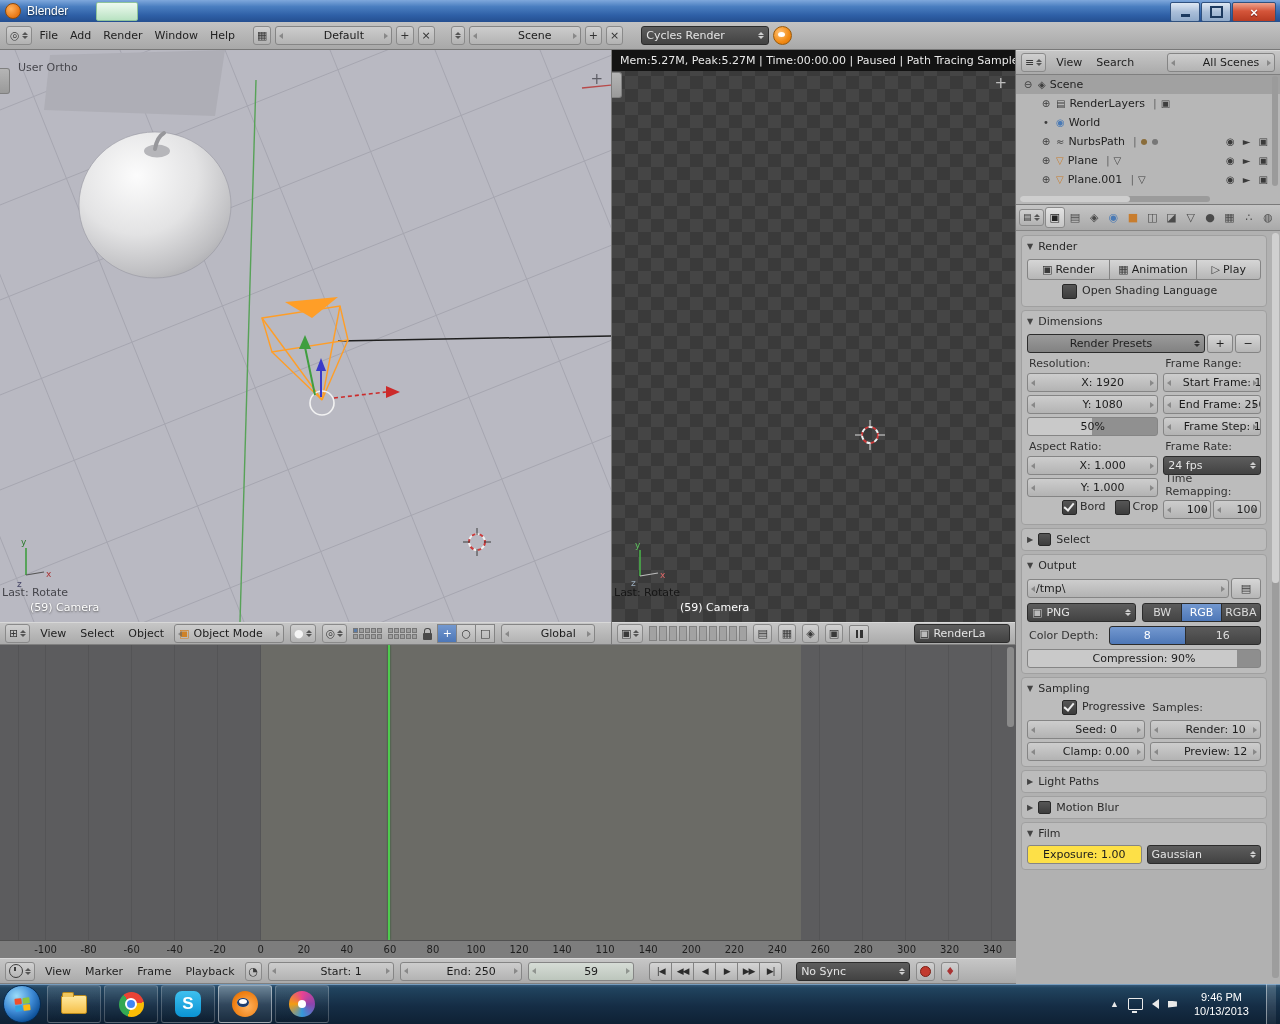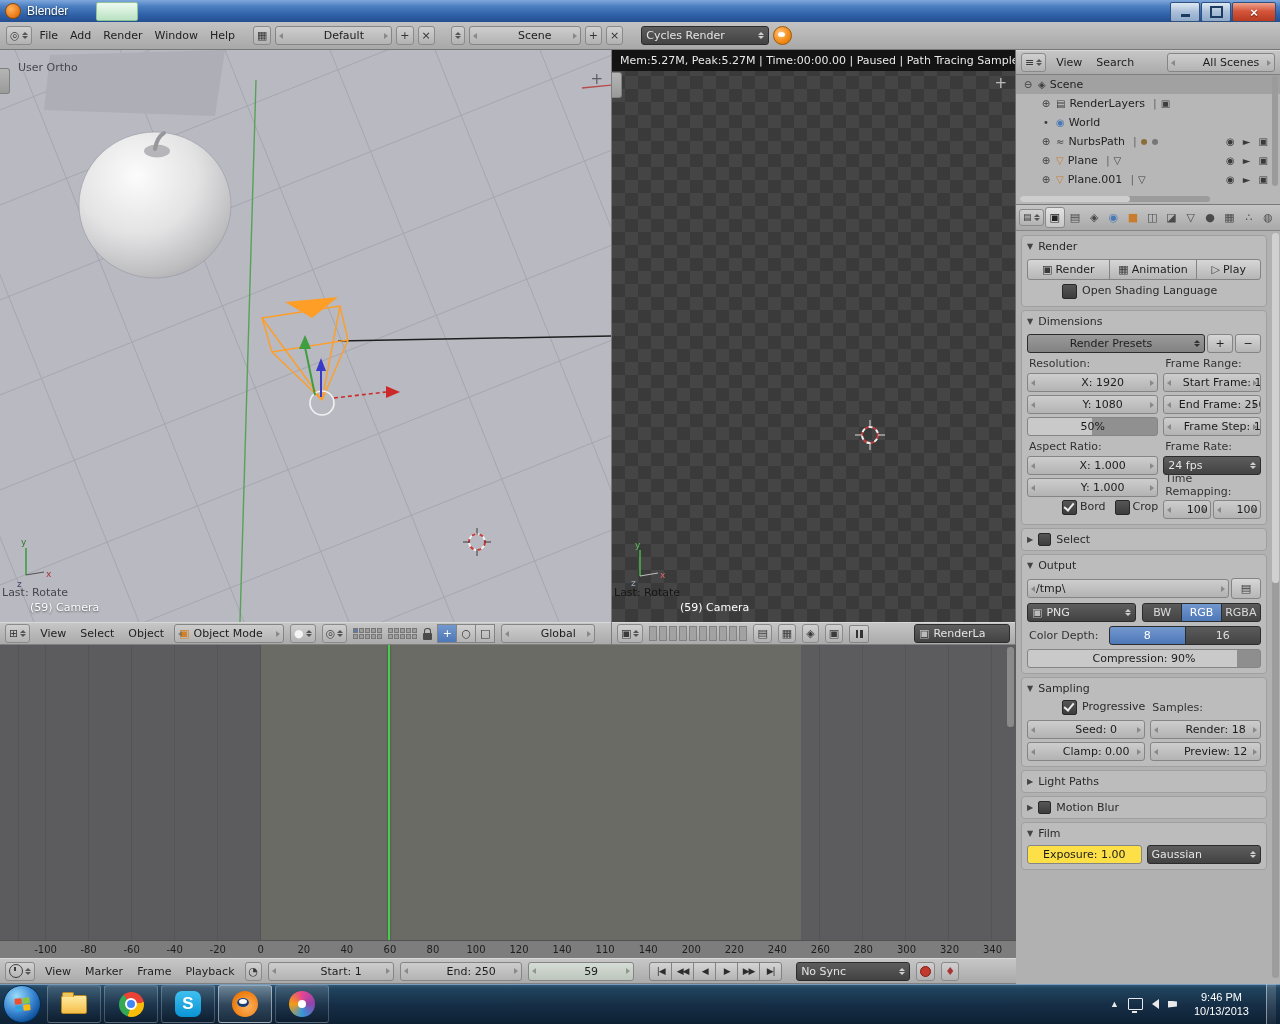--- a/index.html
+++ b/index.html
@@ -677,21 +677,21 @@
         <div class="grid2">
           <span class="ckrow">
               <span class="chk on"></span>
               <span>Progressive</span>
             </span>
           <span class="lab">Samples:</span>
           <span class="bfield">
               <span>Seed: 0</span>
             </span>
           <span class="bfield">
-              <span>Render: 18</span>
+              <span>Render: 10</span>
             </span>
           <span class="bfield">
               <span>Clamp: 0.00</span>
             </span>
           <span class="bfield">
               <span>Preview: 12</span>
             </span>
         </div>
       </div>
 

